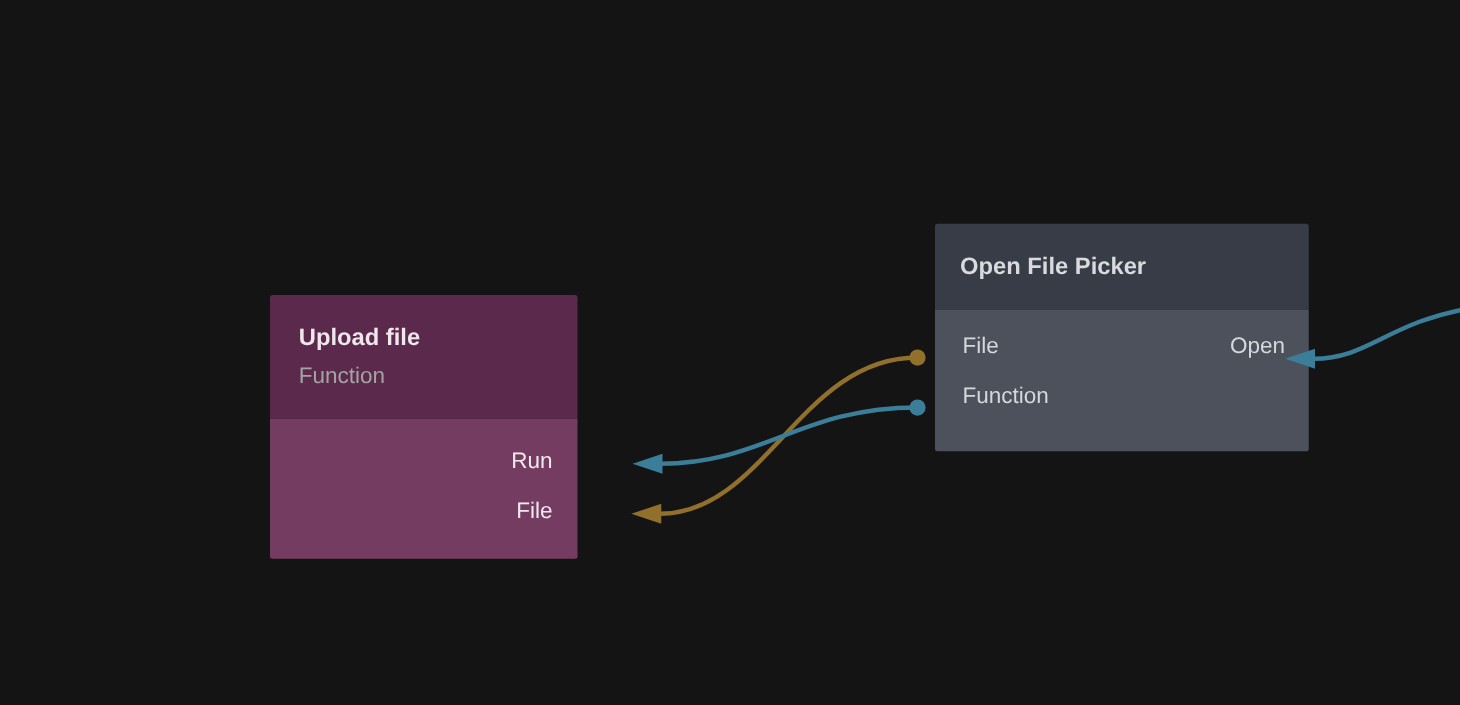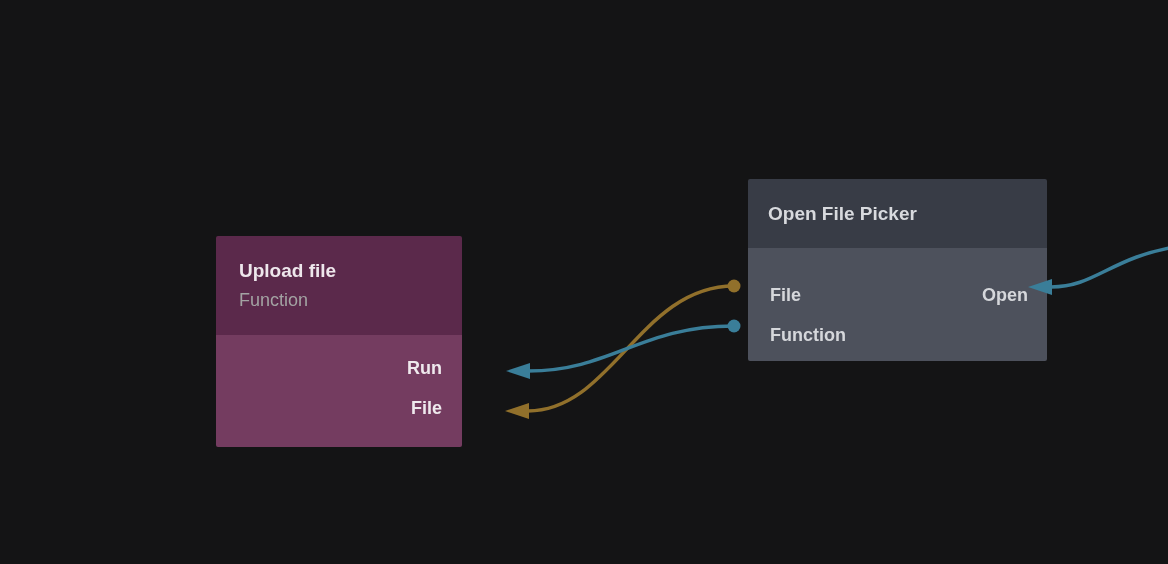--- a/index.html
+++ b/index.html
@@ -22,44 +22,43 @@
     border-radius: 2px;
     overflow: visible;
   }
   .node-header {
     display: flex; flex-direction: column; justify-content: center;
     border-radius: 2px 2px 0 0;
   }
   .node-body { border-radius: 0 0 2px 2px; }
   .port-row {
     height: 40px;
-    display: flex; align-items: flex-end;
+    display: flex; align-items: flex-start;
     font-size: 18px;
-    font-weight: bold;
   }
 
   
   .node-upload {
     left: 216px; top: 236px; width: 246px; height: 211px;
   }
   .node-upload .node-header {
     height: 99px;
     background: #5b294b;
     padding-left: 23px;
   }
   .node-upload .node-title {
     color: #eee7ec; font-size: 19px; font-weight: 700; line-height: 30px;
   }
   .node-upload .node-subtitle {
     color: #a3a3a3; font-size: 18px; font-weight: 400; line-height: 29px;
   }
   .node-upload .node-body {
     height: 112px;
     background: #743c60;
-    padding-top: 4px;
+    padding-top: 23px;
     box-sizing: border-box;
   }
   .node-upload .port-row {
     justify-content: flex-end;
     padding-right: 20px;
     color: #efe9ed;
   }
 
   
   .node-picker {

